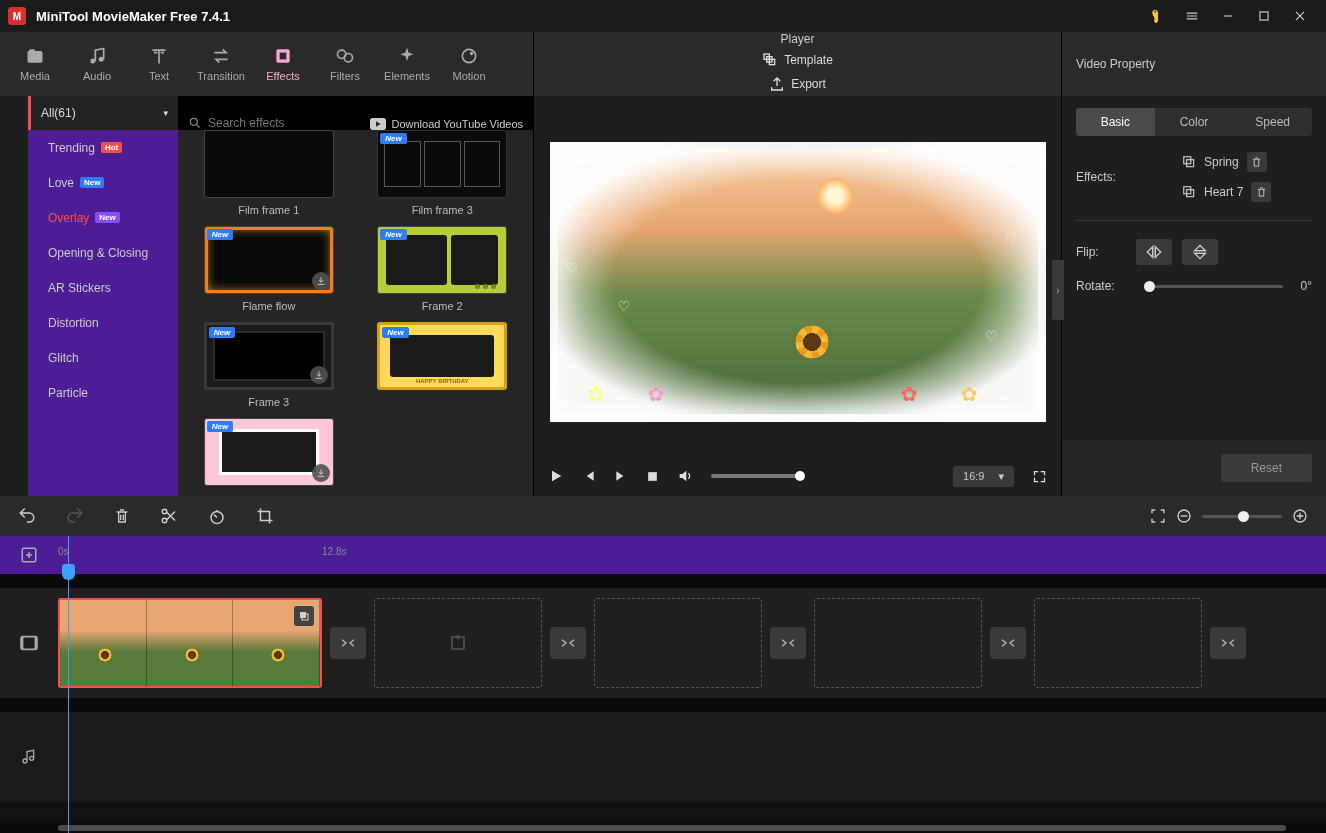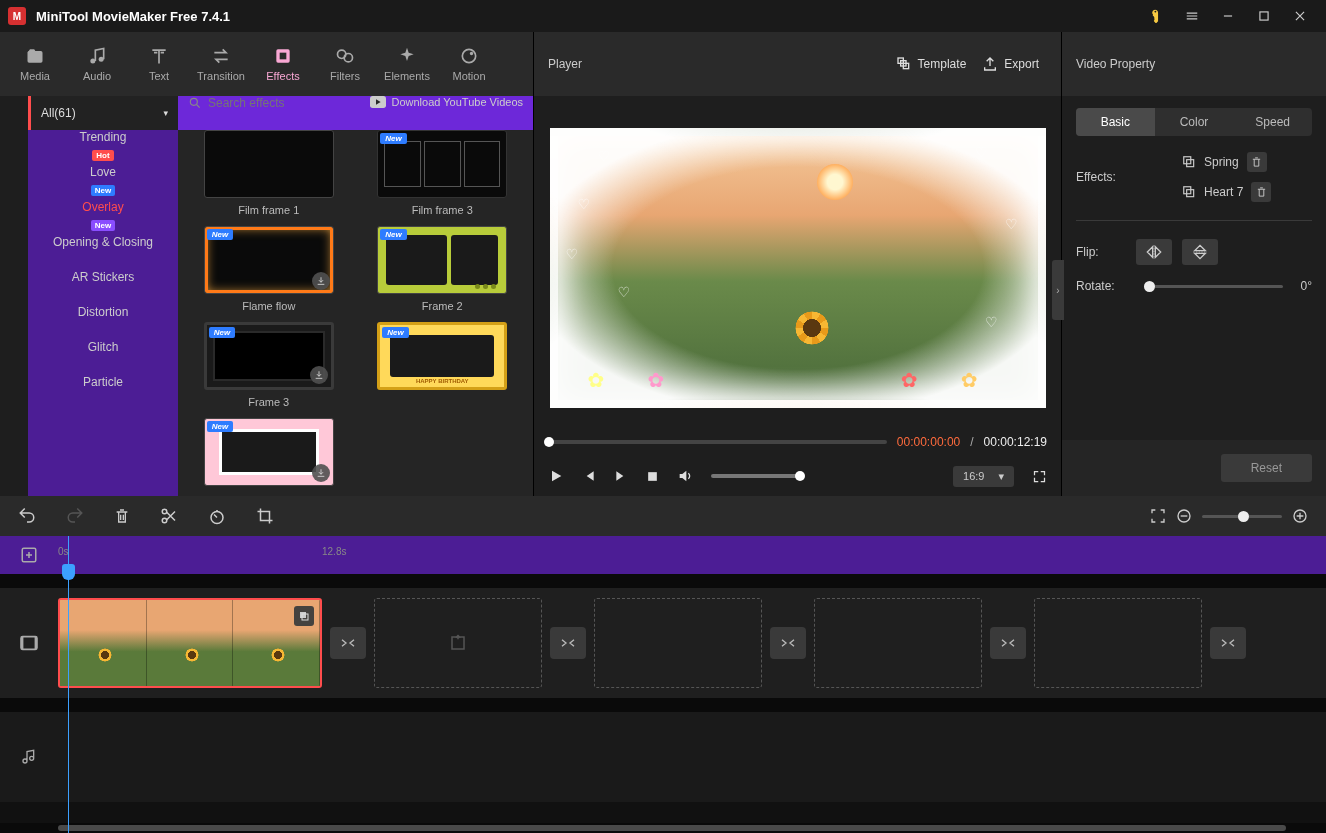--- a/index.html
+++ b/index.html
@@ -21,44 +21,44 @@
 .toolbar { height: 64px; background: #2a2a2a; display: flex; align-items: center; padding: 0 4px;}
 .tool-item { width: 62px; height: 64px; display: flex; flex-direction: column; align-items: center; justify-content: center; gap: 4px; cursor: pointer; color: #aaa; }
 .tool-item.active { color: #f9a8d4; }
 .tool-item svg { width: 20px; height: 20px; }
 .tool-item span { font-size: 11px; }
 
 .left-content { display: flex; flex: 1; min-height:0;}
 .sidebar { width: 150px; background: #4c1d95; display: flex; flex-direction: column; margin-left: 28px; }
 .sidebar-header { height: 34px; display: flex; align-items: center; padding: 0 10px; background:#222; border-left:3px solid #ff4d4d; font-size:12px; color:#ddd;}
 .sidebar-header::after { content:'▾'; margin-left:auto; font-size:9px;}
-.sidebar-item { height: 35px; display: flex; align-items: center; padding: 0 20px; cursor: pointer; font-size: 12px; color: #ccc; gap:6px; white-space:nowrap; overflow:hidden;flex-direction:column;}
+.sidebar-item { height: 35px; display: flex; align-items: center; padding: 0 20px; cursor: pointer; font-size: 12px; color: #ccc; gap:6px; white-space:nowrap; overflow:hidden;}
 .sidebar-item.active { color: #ff4d4d; }
 .badge { font-size: 8px; padding: 1px 4px; border-radius: 2px; color: #fff; font-weight:bold;}
 .badge.hot { background: #ff4d4d; }
 .badge.new { background: #2e7cff; }
 .badge.new2 { background: #8a4dff; }
 
 .grid-area { flex: 1; background: #252525; display: flex; flex-direction: column; min-width:0;}
-.grid-header { height: 34px; display: flex; align-items: flex-start; padding: 0 10px; background:#6d28d9;}
+.grid-header { height: 34px; display: flex; align-items: flex-end; padding: 0 10px; background:#000000;}
 .search-box { flex: 1; display: flex; align-items: center; gap: 6px; color: #888;}
 .search-box input { background: transparent; border: none; color: #ccc; outline: none; font-size: 12px; width:110px;}
 .yt-link { display: flex; align-items: center; gap: 6px; color: #ccc; font-size: 11px; cursor:pointer;}
 .grid-scroll { flex: 1; overflow-y: auto; padding: 0 14px 10px; position:relative;}
 .grid-scroll::-webkit-scrollbar{width:8px;} .grid-scroll::-webkit-scrollbar-thumb{background:#555; border-radius:4px;}
 .effects-grid { display: grid; grid-template-columns: 1fr 1fr; gap: 10px 20px; }
 .effect-card { display: flex; flex-direction: column; align-items: center; gap: 6px; }
 .effect-thumb { width: 130px; height: 68px; background: #111; border: 1px solid #444; border-radius: 3px; position: relative; overflow:hidden;}
 .effect-label { font-size: 11px; color: #bbb; }
 .new-tag { position: absolute; top: 2px; left: 2px; background: #2e7cff; color: #fff; font-size: 8px; padding: 1px 5px; border-radius: 2px; font-style:italic; font-weight:bold;}
 .dl-icon { position: absolute; bottom: 3px; right: 3px; width: 18px; height: 18px; background: rgba(80,80,80,0.9); border-radius: 50%; display:flex; align-items:center; justify-content:center;}
 
 
 .player-panel { width: 528px; background: #1e1e1e; display: flex; flex-direction: column; border-right:1px solid #000;}
-.player-header { height: 64px; background: #2a2a2a; display: flex; align-items: center; padding: 0 14px; }
+.player-header { height: 64px; background: #2a2a2a; display: flex; align-items: center; padding: 0 14px; flex-direction: column; }
 .player-header-title { flex: 1; font-size: 12px; color: #ccc; }
 .header-btn { display: flex; align-items: center; gap: 6px; padding: 4px 8px; cursor: pointer; color: #ddd; font-size: 12px;}
 .preview { flex: 1; padding: 18px 14px 6px; display:flex; align-items:center; justify-content:center;}
 .preview-frame { width: 496px; height: 280px; background: linear-gradient(to bottom, #f4c89a 0%, #e8a672 30%, #6a8a4a 55%, #4a6a3a 100%); position:relative; border:8px solid rgba(255,255,255,0.85); border-image: none; box-shadow: inset 0 0 30px rgba(255,255,255,0.9);}
 .preview-frame::before{content:''; position:absolute; inset:-8px; border:10px solid transparent; background: radial-gradient(ellipse at center, transparent 55%, rgba(255,255,255,0.95) 80%); pointer-events:none;}
 .sun{position:absolute; top:28px; left:54%; width:36px; height:36px; background:radial-gradient(circle,#fff7d0 30%,#ffb060 70%, transparent); border-radius:50%;}
 .sunflower{position:absolute; bottom:48px; left:48%; width:48px; height:48px;}
 .sunflower::before{content:''; position:absolute; inset:0; background:radial-gradient(circle,#5a3810 26%, transparent 27%); }
 .sunflower::after{content:''; position:absolute; inset:0; background: conic-gradient(#f7b733 0 30deg,#e89a1a 30deg 60deg,#f7b733 60deg 90deg,#e89a1a 90deg 120deg,#f7b733 120deg 150deg,#e89a1a 150deg 180deg,#f7b733 180deg 210deg,#e89a1a 210deg 240deg,#f7b733 240deg 270deg,#e89a1a 270deg 300deg,#f7b733 300deg 330deg,#e89a1a 330deg 360deg); -webkit-mask:radial-gradient(circle,transparent 26%,#000 27%,#000 48%,transparent 49%); border-radius:50%;}
 .heart{position:absolute; color:rgba(255,255,255,0.7); font-size:14px;}
@@ -377,26 +377,20 @@
         <span class="heart" style="top:8px;right:50px">♡</span>
         <span class="heart" style="top:80px;right:20px">♡</span>
         <span class="heart" style="bottom:70px;right:40px">♡</span>
         <span class="heart" style="bottom:100px;left:60px">♡</span>
         <span class="flower-deco" style="left:30px;color:#ff8;">✿</span>
         <span class="flower-deco" style="left:90px;color:#f9c;">✿</span>
         <span class="flower-deco" style="right:60px;color:#fc6;">✿</span>
         <span class="flower-deco" style="right:120px;color:#f66;">✿</span>
       </div>
     </div>
-    <div class="seek-row">
-      <div class="seek-bar"></div>
-      <span class="time-current">00:00:00:00</span>
-      <span class="time-sep">/</span>
-      <span class="time-total">00:00:12:19</span>
-    </div>
     <div class="controls-row">
       <div class="ctrl-btn">
           <svg width="16" height="16" viewBox="0 0 24 24">
             <path d="M6 4l14 8-14 8z"></path>
           </svg>
         </div>
       <div class="ctrl-btn">
           <svg width="14" height="14" viewBox="0 0 24 24">
             <path d="M6 4v16M20 4L8 12l12 8z"></path>
           </svg>

